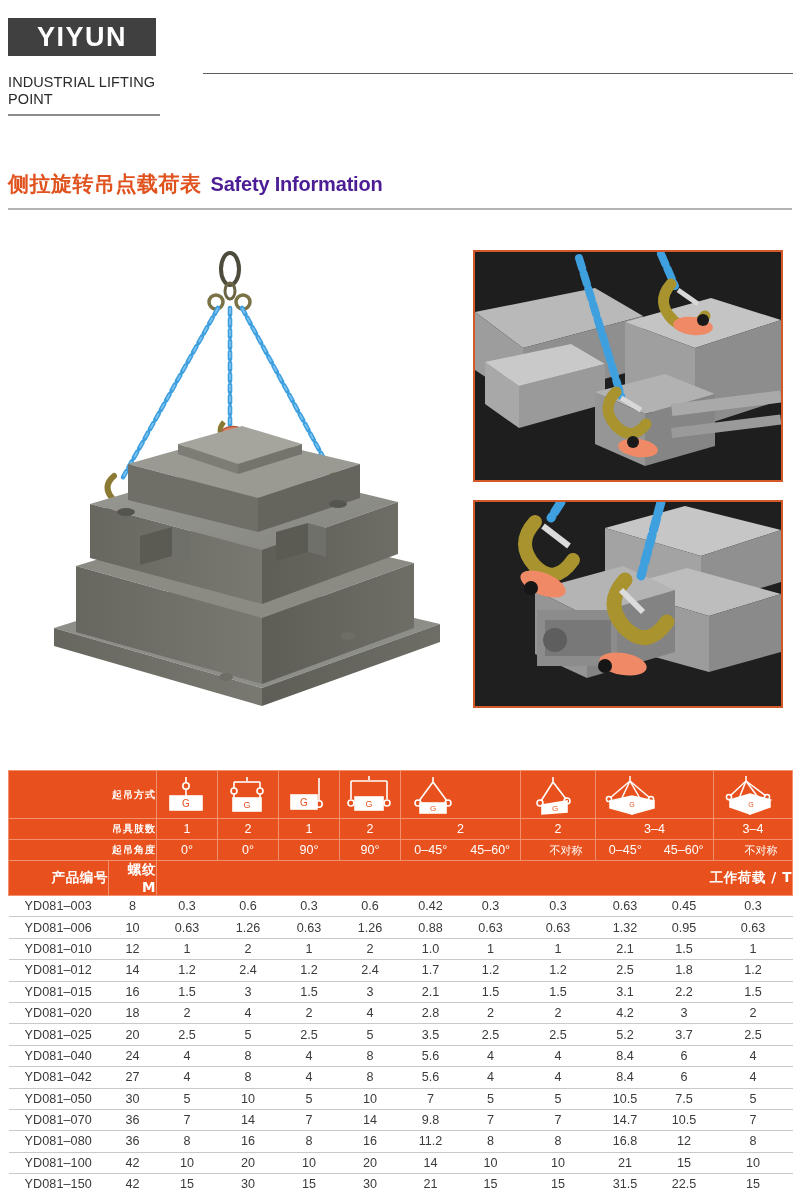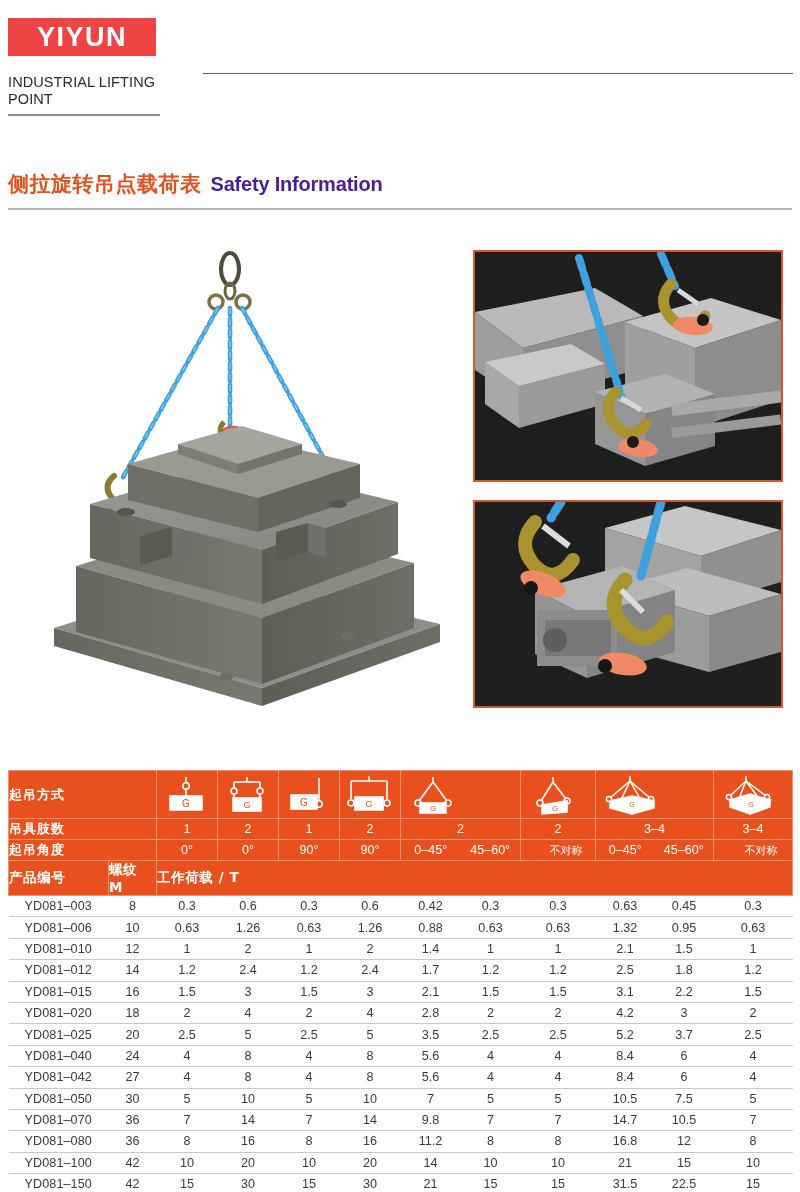--- a/index.html
+++ b/index.html
@@ -8,21 +8,21 @@
     background: #ffffff;
     font-family: "Liberation Sans", "DejaVu Sans", sans-serif;
     overflow: hidden;
   }
   .page { position: relative; width: 800px; height: 1192px; }
 
   
   .header { position: absolute; left: 0; top: 0; width: 800px; height: 115px; }
   .logo-wrap { position: absolute; left: 8px; top: 18px; width: 150px; }
   .logo-box {
-    background: #ef4444; width: 148px; height: 38px;
+    background: #404040; width: 148px; height: 38px;
     display: flex; align-items: center; justify-content: center;
   }
   .logo-text {
     color: #fff; font-weight: bold; font-size: 27px; letter-spacing: 1.5px;
     font-family: "Liberation Sans", sans-serif; line-height: 1;
   }
   .logo-sub {
     color: #2a2a2a; font-size: 14.5px; line-height: 17px;
     padding-top: 18px; letter-spacing: .1px; width: 152px;
   }
@@ -57,21 +57,21 @@
   .photo.top { left: 473px; top: 18px; width: 310px; height: 232px; }
   .photo.bottom { left: 473px; top: 268px; width: 310px; height: 208px; }
   .photo-inner { position: absolute; inset: 0; }
 
   
   .table { position: absolute; left: 8px; top: 770px; width: 784px; }
   table { border-collapse: collapse; width: 784px; table-layout: fixed; }
 
   thead td, thead th { background: #E8511D; color: #fff; border: 1px solid #F29070; }
   .hdr-label {
-    font-size: 13px; font-weight: bold; text-align: left;
+    font-size: 10px; font-weight: bold; text-align: right;
     font-family: "DejaVu Sans", sans-serif; letter-spacing: 1px;
   }
   .icon-cell { height: 48px; text-align: center; vertical-align: middle; padding: 2px; }
   .val-cell { height: 21px; text-align: center; font-size: 12.5px; font-family: "Liberation Sans", sans-serif; }
   .val-cell.cn { font-family: "DejaVu Sans", sans-serif; font-size: 11px; padding-left: 16px; }
   .dual { display: flex; width: 100%; }
   .dual > span { flex: 1; text-align: center; }
   .load-title {
     height: 23px; font-size: 13.5px; font-weight: bold;
     font-family: "DejaVu Sans", sans-serif; letter-spacing: .6px;
@@ -508,21 +508,21 @@
           </tr>
           <tr>
             <td class="code">YD081–010</td>
             <td>12</td>
             <td>1</td>
             <td>2</td>
             <td>1</td>
             <td>2</td>
             <td>
               <span class="dual">
-                <span>1.4</span>
+                <span>1.0</span>
                 <span>1</span>
               </span>
             </td>
             <td>1</td>
             <td>
               <span class="dual">
                 <span>2.1</span>
                 <span>1.5</span>
               </span>
             </td>

